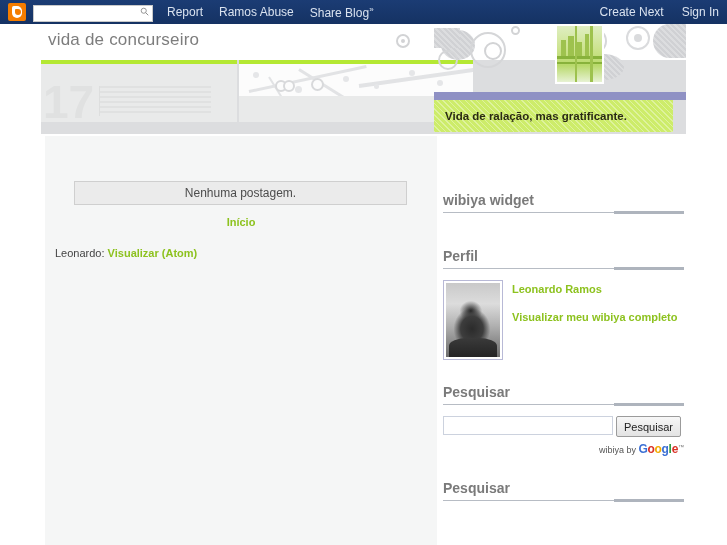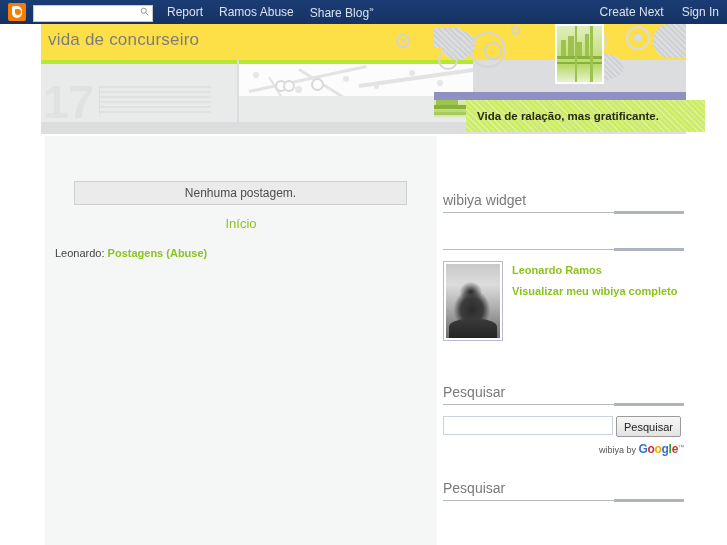--- a/index.html
+++ b/index.html
@@ -91,21 +91,21 @@
   #header-banner {
     position: absolute; left: 41px; top: 0;
     width: 645px; height: 110px;
     overflow: hidden;
     background: #dcdddf;
   }
   
   #header-title-strip {
     position: absolute; left: 0; top: 0;
     width: 645px; height: 36px;
-    background: #fde047;
+    background: #ffffff;
   }
   #blog-title {
     position: absolute; left: 7px; top: 6px;
     font-size: 17px;
     color: #7d7d7d;
     font-weight: normal;
     letter-spacing: 0.2px;
     margin: 0;
   }
   
@@ -219,21 +219,21 @@
     background: #8f91c4;
   }
   
   #blog-desc {
     position: absolute; left: 434px; top: 76px;
     width: 239px; height: 32px;
     background: #cdec6a;
     background-image: repeating-linear-gradient(45deg,
         rgba(255,255,255,0.35) 0px, rgba(255,255,255,0.35) 1px,
         rgba(255,255,255,0) 1px, rgba(255,255,255,0) 4px);
-    display: flex; align-items: center; margin-left: 32px;
+    display: flex; align-items: center;
   }
   #blog-desc span {
     margin-left: 11px;
     font-size: 11.5px;
     color: #2a2a14;
     font-weight: bold;
   }
   #desc-purple {
     position: absolute; left: 434px; top: 72px;
     width: 252px; height: 4px;
@@ -259,22 +259,22 @@
     background: #ebebeb;
     border: 1px solid #cfcfcf;
     display: flex; align-items: center; justify-content: center;
     font-size: 12px;
     color: #4c4c4c;
   }
   #home-link {
     position: absolute; left: 0; top: 80px;
     width: 392px;
     text-align: center;
-    font-size: 13px;
-    font-weight: normal;
+    font-size: 11px;
+    font-weight: bold;
     color: #8dc21f;
     text-decoration: none;
     cursor: pointer;
   }
   #subscribe-row {
     position: absolute; left: 10px; top: 111px;
     font-size: 11px;
     color: #555;
   }
   #subscribe-row .sub-label { color: #444; }
@@ -283,21 +283,21 @@
     font-weight: bold;
     text-decoration: none;
     cursor: pointer;
   }
 
   
   .widget { position: absolute; left: 6px; width: 243px; }
   .widget h2 {
     margin: 0 0 3px 0;
     font-size: 14px;
-    font-weight: normal;
+    font-weight: bold;
     color: #7a7a7a;
   }
   .wrule {
     position: relative;
     height: 4px;
     width: 241px;
     margin-bottom: 9px;
   }
   .wrule .thin {
     position: absolute; left: 0; top: 1px;
@@ -342,21 +342,21 @@
     padding-top: 3px;
   }
   #profile-info a {
     display: block;
     font-size: 11px;
     font-weight: bold;
     color: #8dc21f;
     text-decoration: none;
     cursor: pointer;
   }
-  #profile-name { margin-bottom: 9px; }
+  #profile-name { margin-bottom: 16px; }
 
   
   #search-form { display: flex; align-items: flex-start; }
   #search-input {
     width: 170px; height: 19px;
     border: 1px solid #ccd2de;
     background: #fff;
     font-size: 11px;
     font-family: "Liberation Sans", sans-serif;
     padding: 0 4px;
@@ -489,35 +489,36 @@
   <div id="desc-purple"></div>
   <div id="blog-desc">
     <span>Vida de ralação, mas gratificante.</span>
   </div>
 
   <div id="main-col">
     <div id="no-posts-box">Nenhuma postagem.</div>
     <a id="home-link" href="#">Início</a>
     <div id="subscribe-row">
       <span class="sub-label">Leonardo:</span>
-      <a href="#">Postagens (Abuse)</a>
+      <a href="#">Visualizar (Atom)</a>
     </div>
   </div>
 
   <div id="sidebar-col">
 
     <div class="widget" id="w-wibiya">
       <h2>wibiya widget</h2>
       <div class="wrule">
         <span class="thin"></span>
           <span class="thick"></span>
       </div>
     </div>
 
     <div class="widget" id="w-perfil">
+      <h2>Perfil</h2>
       <div class="wrule">
         <span class="thin"></span>
           <span class="thick"></span>
       </div>
       <div id="profile-row">
         <div id="profile-photo">
           <div class="photo-inner"></div>
         </div>
         <div id="profile-info">
           <a id="profile-name" href="#">Leonardo Ramos</a>

